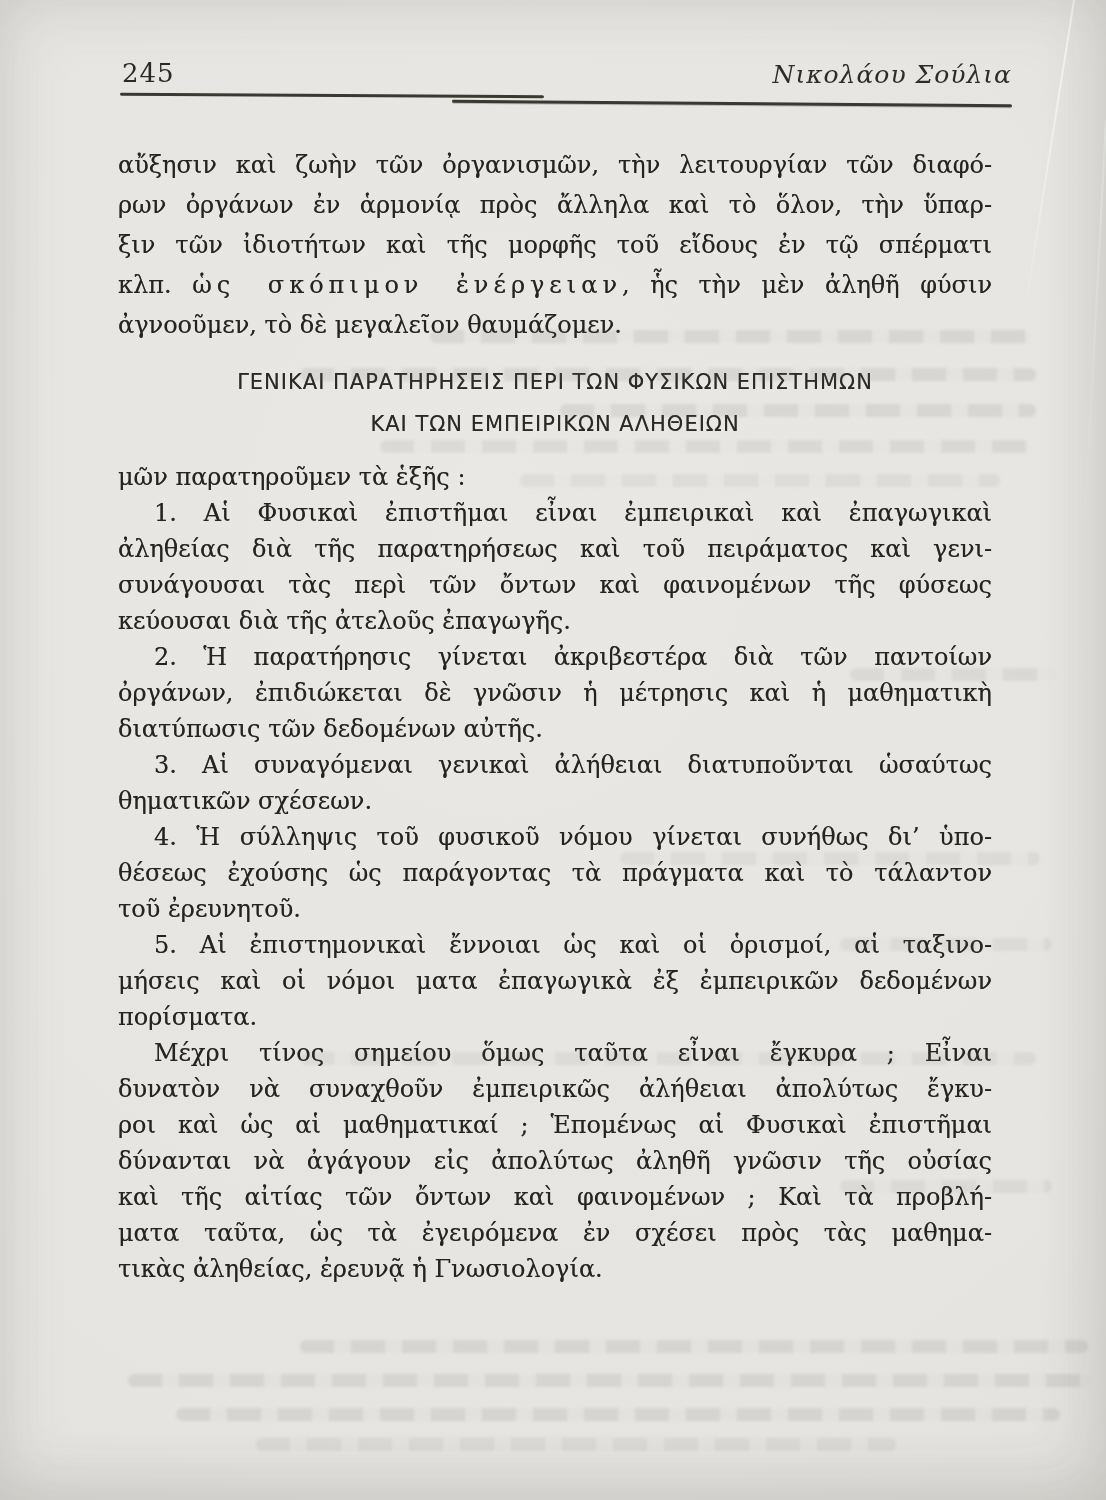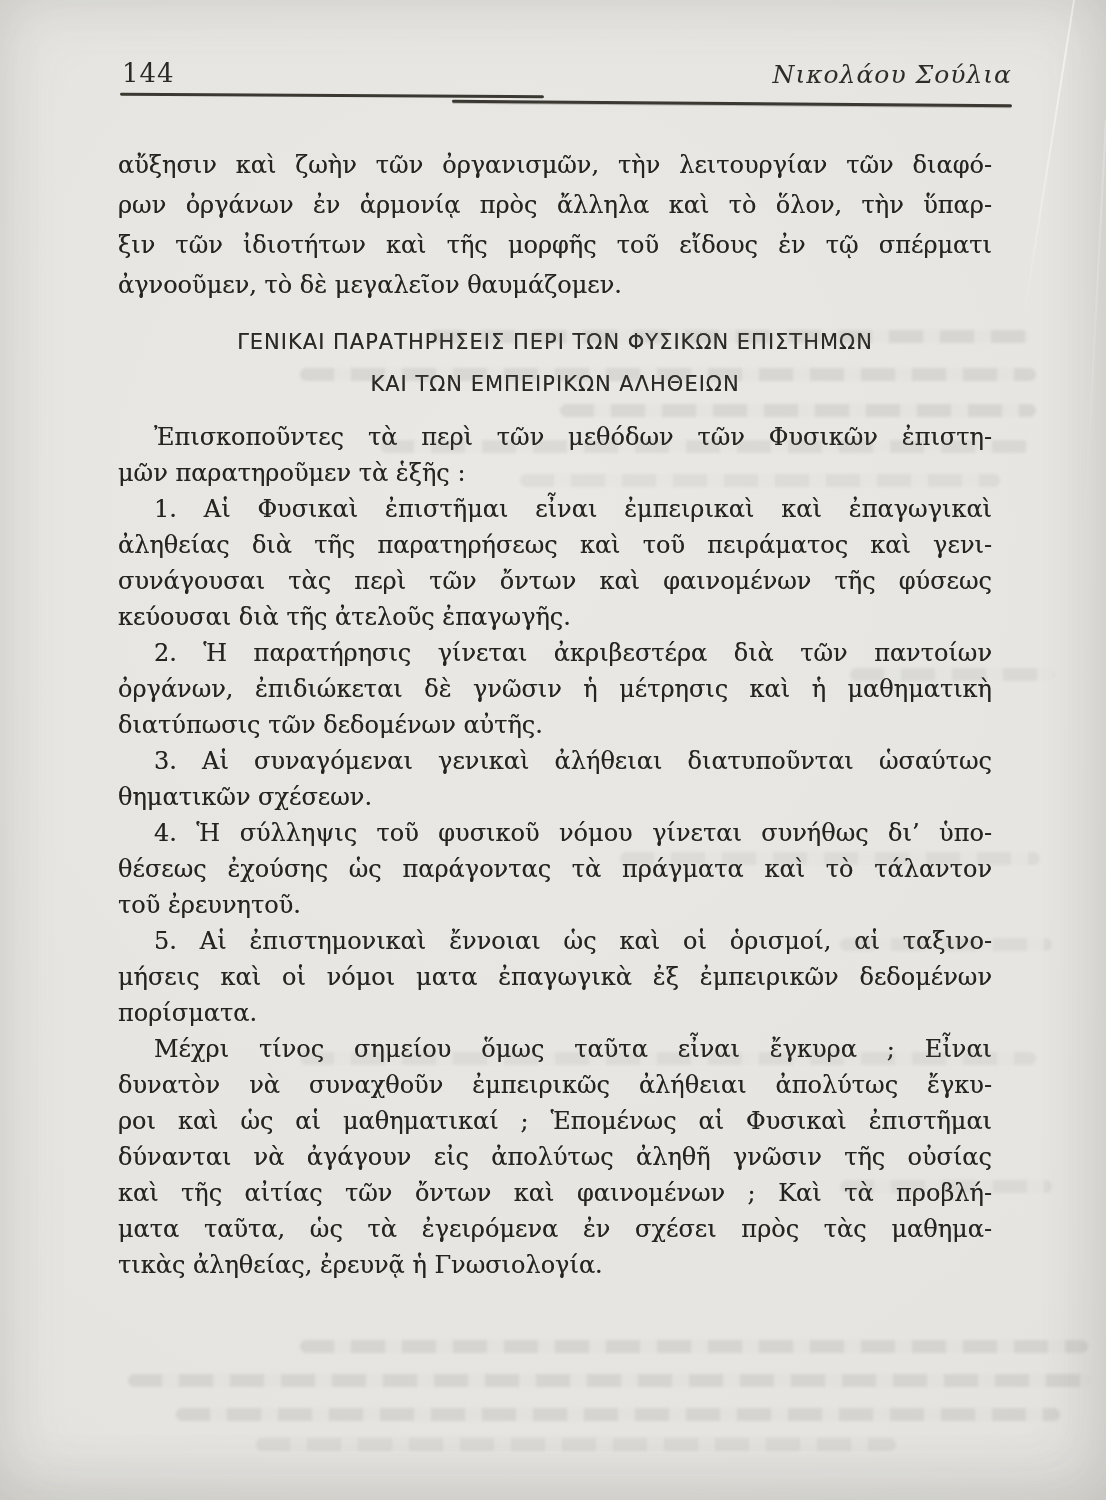--- a/index.html
+++ b/index.html
@@ -86,42 +86,42 @@
   }
   .crease-1 { left: 1048px; top: -12px; height: 340px; transform: rotate(9deg); }
   .crease-2 { left: 1094px; top: 120px; height: 420px; transform: rotate(3deg); opacity: .6; }
 </style>
 </head>
 <body>
 
 <div class="page">
 
   <div class="running-header">
-    <span class="page-number">144</span>
+    <span class="page-number">245</span>
     <span class="running-title">Νικολάου Σούλια</span>
   </div>
   <div class="rule rule-left"></div>
   <div class="rule rule-right"></div>
 
   <main class="body-text">
 
     <section class="para-opening">
       <div class="line">αὔξησιν καὶ ζωὴν τῶν ὀργανισμῶν, τὴν λειτουργίαν τῶν διαφό-</div>
       <div class="line">ρων ὀργάνων ἐν ἁρμονίᾳ πρὸς ἄλληλα καὶ τὸ ὅλον, τὴν ὕπαρ-</div>
       <div class="line">ξιν τῶν ἰδιοτήτων καὶ τῆς μορφῆς τοῦ εἴδους ἐν τῷ σπέρματι</div>
+      <div class="line"><span>κλπ. </span><span class="spaced">ὡς σκόπιμον ἐνέργειαν</span><span>, ἧς τὴν μὲν ἀληθῆ φύσιν</span></div>
       <div class="line last">ἀγνοοῦμεν, τὸ δὲ μεγαλεῖον θαυμάζομεν.</div>
     </section>
 
     <h2 class="section-heading">
       <div class="heading-line">ΓΕΝΙΚΑΙ ΠΑΡΑΤΗΡΗΣΕΙΣ ΠΕΡΙ ΤΩΝ ΦΥΣΙΚΩΝ ΕΠΙΣΤΗΜΩΝ</div>
       <div class="heading-line">ΚΑΙ ΤΩΝ ΕΜΠΕΙΡΙΚΩΝ ΑΛΗΘΕΙΩΝ</div>
     </h2>
 
     <section class="para">
-      <div class="line indent">Ἐπισκοποῦντες τὰ περὶ τῶν μεθόδων τῶν Φυσικῶν ἐπιστη-</div>
       <div class="line last">μῶν παρατηροῦμεν τὰ ἑξῆς :</div>
     </section>
 
     <section class="para">
       <div class="line indent">1. Αἱ Φυσικαὶ ἐπιστῆμαι εἶναι ἐμπειρικαὶ καὶ ἐπαγωγικαὶ</div>
       <div class="line">ἀληθείας διὰ τῆς παρατηρήσεως καὶ τοῦ πειράματος καὶ γενι-</div>
       <div class="line">συνάγουσαι τὰς περὶ τῶν ὄντων καὶ φαινομένων τῆς φύσεως</div>
       <div class="line last">κεύουσαι διὰ τῆς ἀτελοῦς ἐπαγωγῆς.</div>
     </section>
 

